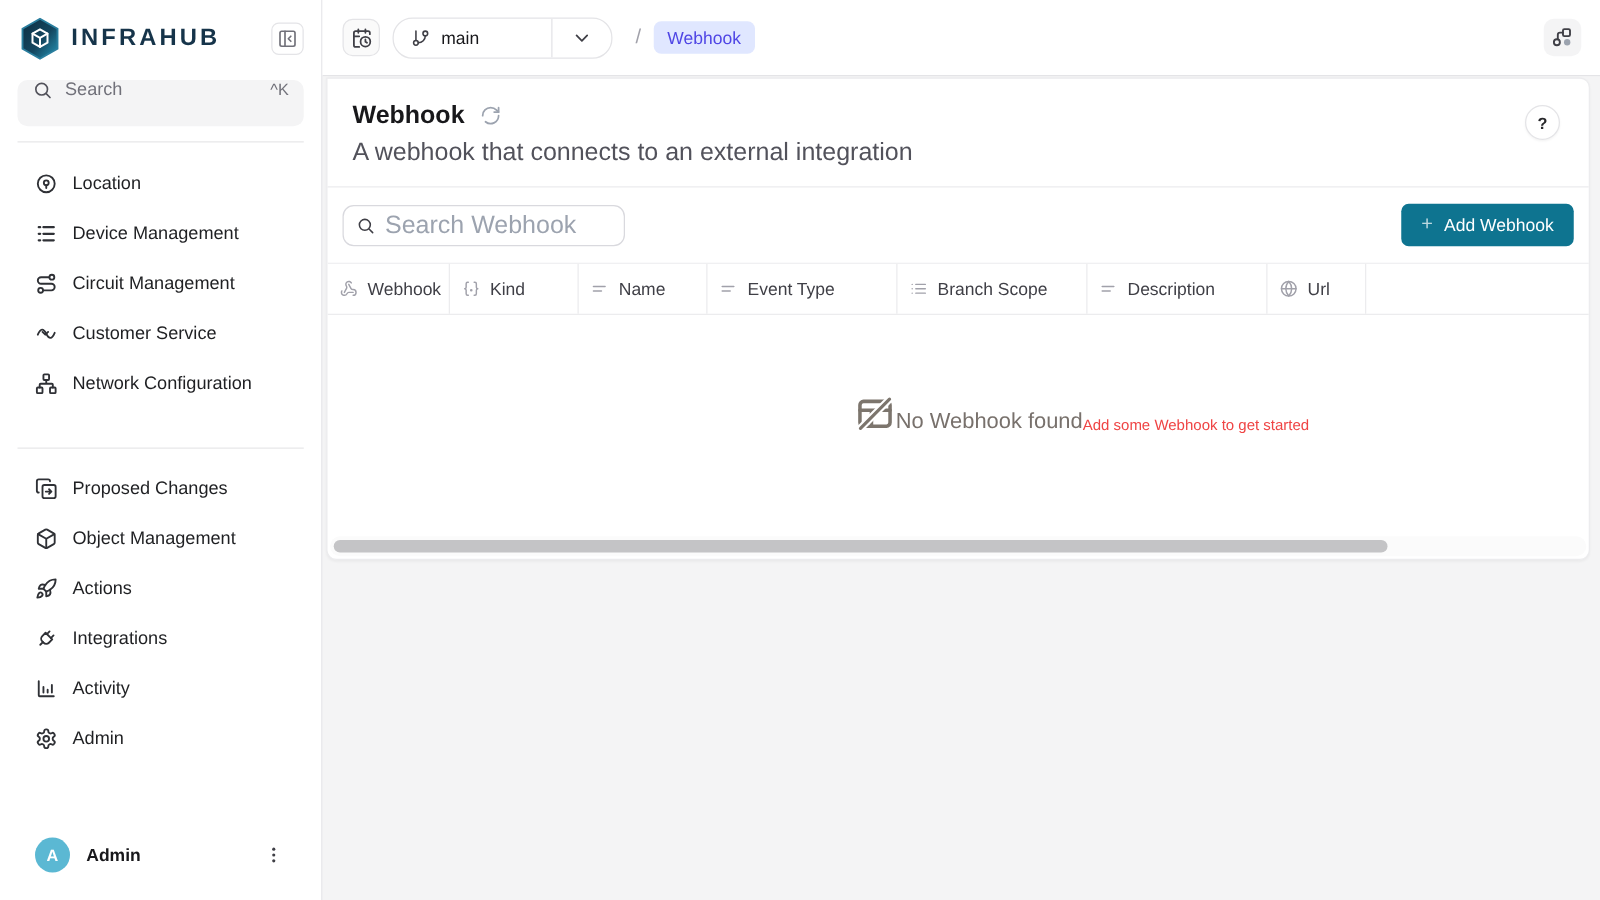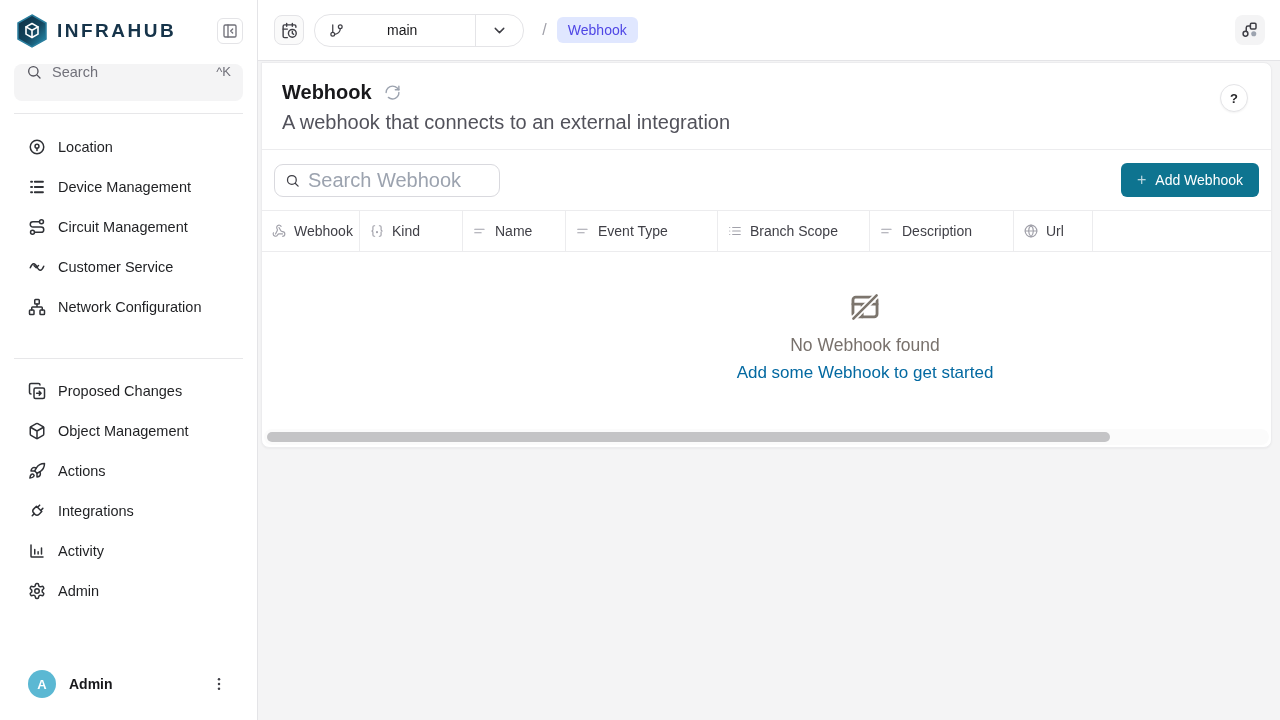--- a/index.html
+++ b/index.html
@@ -46,21 +46,21 @@
   .kebab { color:#3f3f46; cursor:pointer; width:16px; height:16px; }
 
   
   .main { flex:1; display:flex; flex-direction:column; min-width:0; }
   .topbar { height:61px; background:#fff; border-bottom:1px solid #e4e4e7;
     display:flex; align-items:center; padding:0 15px 0 16px; }
   .cal-btn { width:30px; height:30px; border:1px solid #e4e4e7; border-radius:8px; background:#fafafa;
     display:flex; align-items:center; justify-content:center; color:#3f3f46; cursor:pointer; }
   .branch-pill { margin-left:10px; height:33px; border:1px solid #e4e4e7; border-radius:16px;
     background:#fff; display:flex; align-items:stretch; overflow:hidden; cursor:pointer; }
-  .branch-main { display:flex; align-items:center; padding:0 58px 0 14px;gap:34px; }
+  .branch-main { display:flex; align-items:center; padding:0 58px 0 14px; }
   .branch-main .gb { color:#3f3f46; margin-right:9px; }
   .branch-name { font-size:14px; color:#18181b; }
   .branch-caret { width:48px; border-left:1px solid #e4e4e7; display:flex; align-items:center; justify-content:center; color:#3f3f46; }
   .crumb-sep { color:#a1a1aa; font-size:16px; margin:0 10px 0 18px; }
   .crumb-chip { background:#e0e7ff; color:#4f46e5; font-size:14px; padding:5px 11px; border-radius:6px; cursor:pointer; }
   .topbar-spacer { flex:1; }
   .schema-btn { width:30px; height:30px; border-radius:8px; background:#f4f4f5;
     display:flex; align-items:center; justify-content:center; color:#3f3f46; cursor:pointer; }
 
   
@@ -90,24 +90,24 @@
   .add-btn .plus { color:rgba(255,255,255,.72); font-size:16px; font-weight:400; }
 
   .table-viewport { overflow:hidden; width:100%; flex:1; display:flex; flex-direction:column; }
   .thead { display:flex; border-top:1px solid #ececee; border-bottom:1px solid #ececee; width:1206px; }
   .th { height:40px; display:flex; align-items:center; padding:0 10px; border-right:1px solid #ececee;
     font-size:14px; font-weight:500; color:#3f3f46; flex:none; cursor:pointer; }
   .th .cic { color:#a1a1aa; margin-right:8px; flex:none; }
   .th.last { border-right:none; }
 
   .empty-wrap { width:1206px; flex:1; display:flex; align-items:center; justify-content:center; }
-  .empty { display:flex; flex-direction:column; align-items:center; padding-bottom:8px; }
+  .empty { display:flex; flex-direction:row; align-items:center; padding-bottom:8px; }
   .empty-icon { color:#7c756d; margin-bottom:11px; }
   .empty-title { font-size:17.5px; font-weight:500; color:#78716c; }
-  .empty-sub { margin-top:7px; font-size:17px; color:#0369a1; }
+  .empty-sub { margin-top:7px; font-size:12px; color:#ef4444; }
 
   .hscroll { height:16px; margin:0 2px 2px 2px; border-radius:8px; position:relative; background:#fbfbfb; }
   .hthumb { position:absolute; left:3px; top:3px; width:843px; height:10px; border-radius:5px;
     background:#c4c4c6; cursor:pointer; }
 </style>
 </head>
 <body>
 
 <aside class="sidebar">
   <div class="logo-row">

